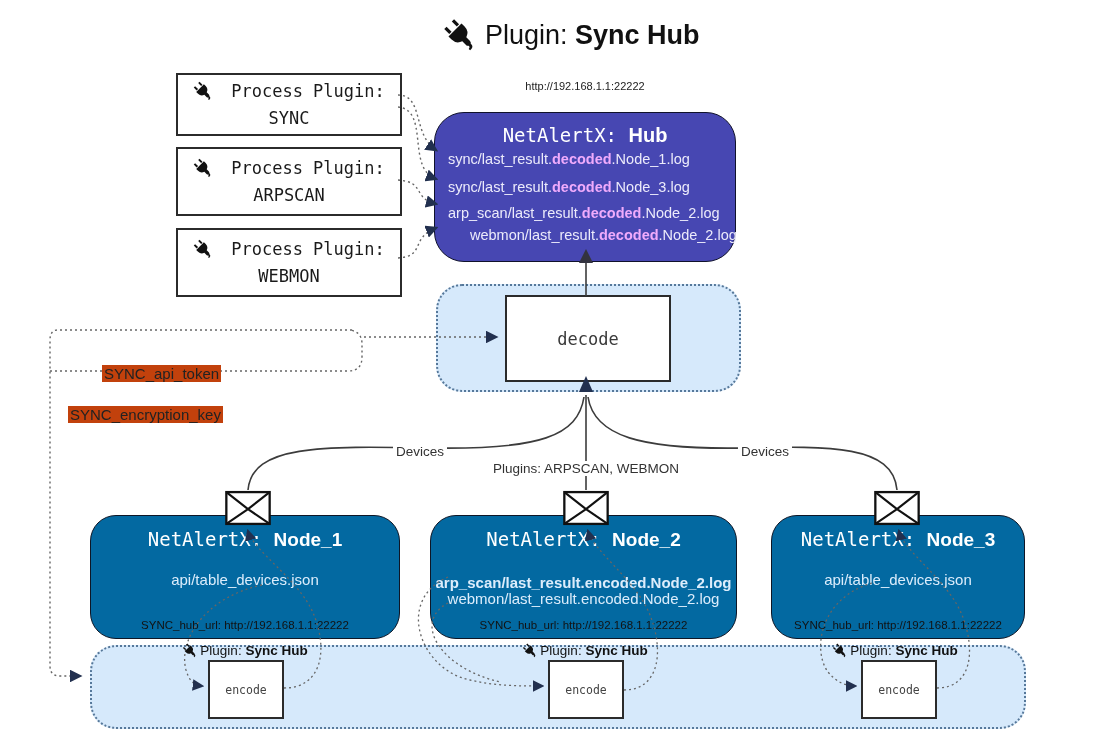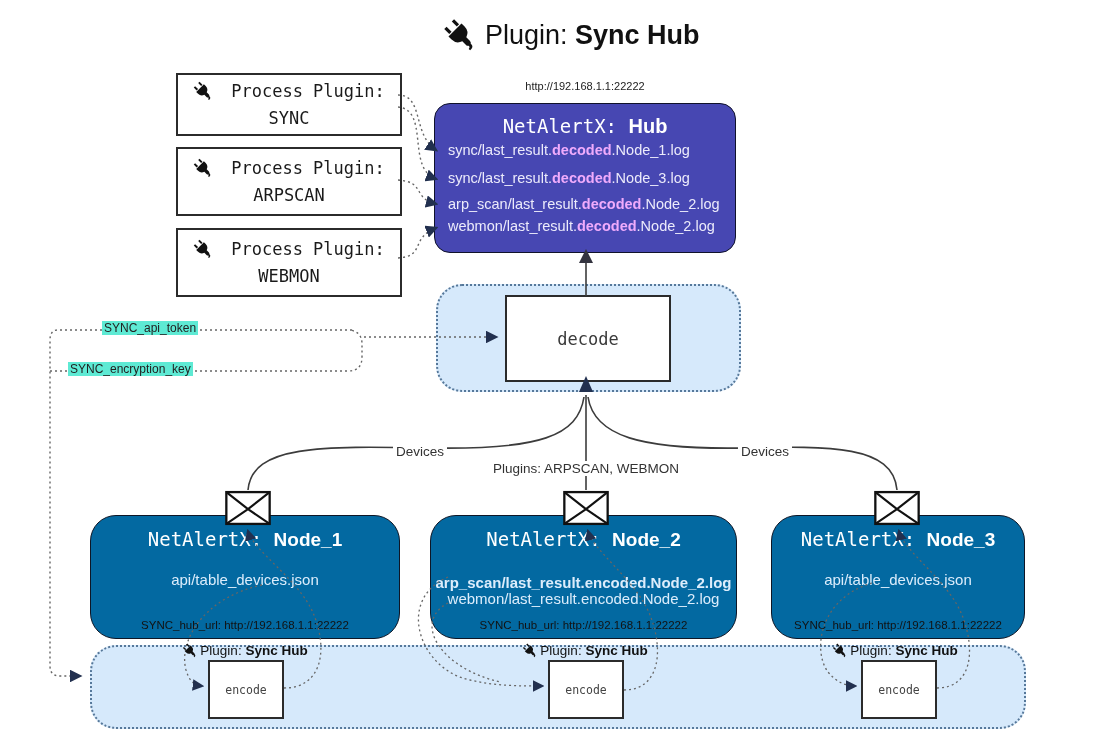--- a/index.html
+++ b/index.html
@@ -12,22 +12,22 @@
   .title{display:flex;align-items:center;gap:8px;font-size:27px;color:#111;}
   .title .bold{font-weight:bold;}
 
   
   .pbox{width:222px;background:#fff;border:2px solid #2b2b2b;color:#1a1a1a;
         display:flex;flex-direction:column;align-items:center;justify-content:center;
         font-size:17px;line-height:1.55;}
   .pbox .row1{display:flex;align-items:center;gap:18px;}
 
   
-  .hub{left:434px;top:103px;width:300px;height:148px;background:#4747b2;
-       border:1.6px solid #10122b;border-radius:16px;color:#fff;}
+  .hub{left:434px;top:112px;width:300px;height:148px;background:#4747b2;
+       border:1.6px solid #10122b;border-radius:30px;color:#fff;}
   .hub-title{position:absolute;top:11px;width:100%;text-align:center;font-size:19px;}
   .hub-title .bold{font-family:"Liberation Sans",sans-serif;font-weight:bold;font-size:20px;}
   .hub-line{position:absolute;left:13px;right:6px;font-size:14.5px;color:#ecebfb;white-space:nowrap;}
   .hub-line b{color:#f0abfc;}
 
   
   .lightbox{background:#d6e9fb;border:2px dotted #56789a;border-radius:26px;}
 
   
   .wbox{background:#fff;border:2px solid #2b2b2b;color:#3a3a3a;
@@ -35,21 +35,21 @@
 
   
   .node{background:#0369a1;border:1.6px solid #0e1626;border-radius:26px;color:#fff;}
   .node-title{position:absolute;top:12px;width:100%;text-align:center;font-size:19px;}
   .node-title .bold{font-family:"Liberation Sans",sans-serif;font-weight:bold;}
   .node-file{position:absolute;width:100%;text-align:center;font-size:15px;color:#dcedfc;}
   .node-url{position:absolute;bottom:7px;width:100%;text-align:center;font-size:11.5px;color:#121212;}
 
   .caption{font-size:11px;color:#222;}
   .edge-label{background:#fff;padding:0 3px;font-size:13.5px;color:#333;white-space:nowrap;}
-  .token-label{background:#5eead4;padding:0 2px;font-size:12px;color:#222;white-space:nowrap;}
+  .token-label{background:#c2410c;padding:0 2px;font-size:15px;color:#222;white-space:nowrap;margin-top:44px;}
 
   .enc-label{display:flex;align-items:center;gap:3px;font-size:13.5px;color:#111;white-space:nowrap;
              transform:translateX(-50%);}
   .enc-label .bold{font-weight:bold;}
 
   svg.wires{position:absolute;left:0;top:0;z-index:5;pointer-events:none;}
   .z6{z-index:6;}
   .envelope{z-index:6;}
 </style>
 </head>
@@ -165,21 +165,21 @@
     <div class="mono">WEBMON</div>
   </div>
 
   <div class="abs caption" style="left:585px;top:80px;transform:translateX(-50%);">http://192.168.1.1:22222</div>
 
   <div class="abs hub">
     <div class="hub-title"><span class="mono">NetAlertX: </span><span class="bold">Hub</span></div>
     <div class="hub-line" style="top:38px;"><span>sync/last_result.</span><b>decoded</b><span>.Node_1.log</span></div>
     <div class="hub-line" style="top:66px;"><span>sync/last_result.</span><b>decoded</b><span>.Node_3.log</span></div>
     <div class="hub-line" style="top:92px;"><span>arp_scan/last_result.</span><b>decoded</b><span>.Node_2.log</span></div>
-    <div class="hub-line" style="top:114px;"><span>webmon/last_result.</span><b>decoded</b><span>.Node_2.log</span></div>
+    <div class="hub-line" style="top:114px;margin-left:22px;"><span>webmon/last_result.</span><b>decoded</b><span>.Node_2.log</span></div>
   </div>
 
   <div class="abs lightbox" style="left:436px;top:284px;width:301px;height:104px;"></div>
   <div class="abs wbox" style="left:505px;top:295px;width:162px;height:83px;font-size:17px;">
     <span class="mono">decode</span>
   </div>
 
   <div class="abs token-label z6" style="left:102px;top:321px;">SYNC_api_token</div>
   <div class="abs token-label z6" style="left:68px;top:362px;">SYNC_encryption_key</div>
 

